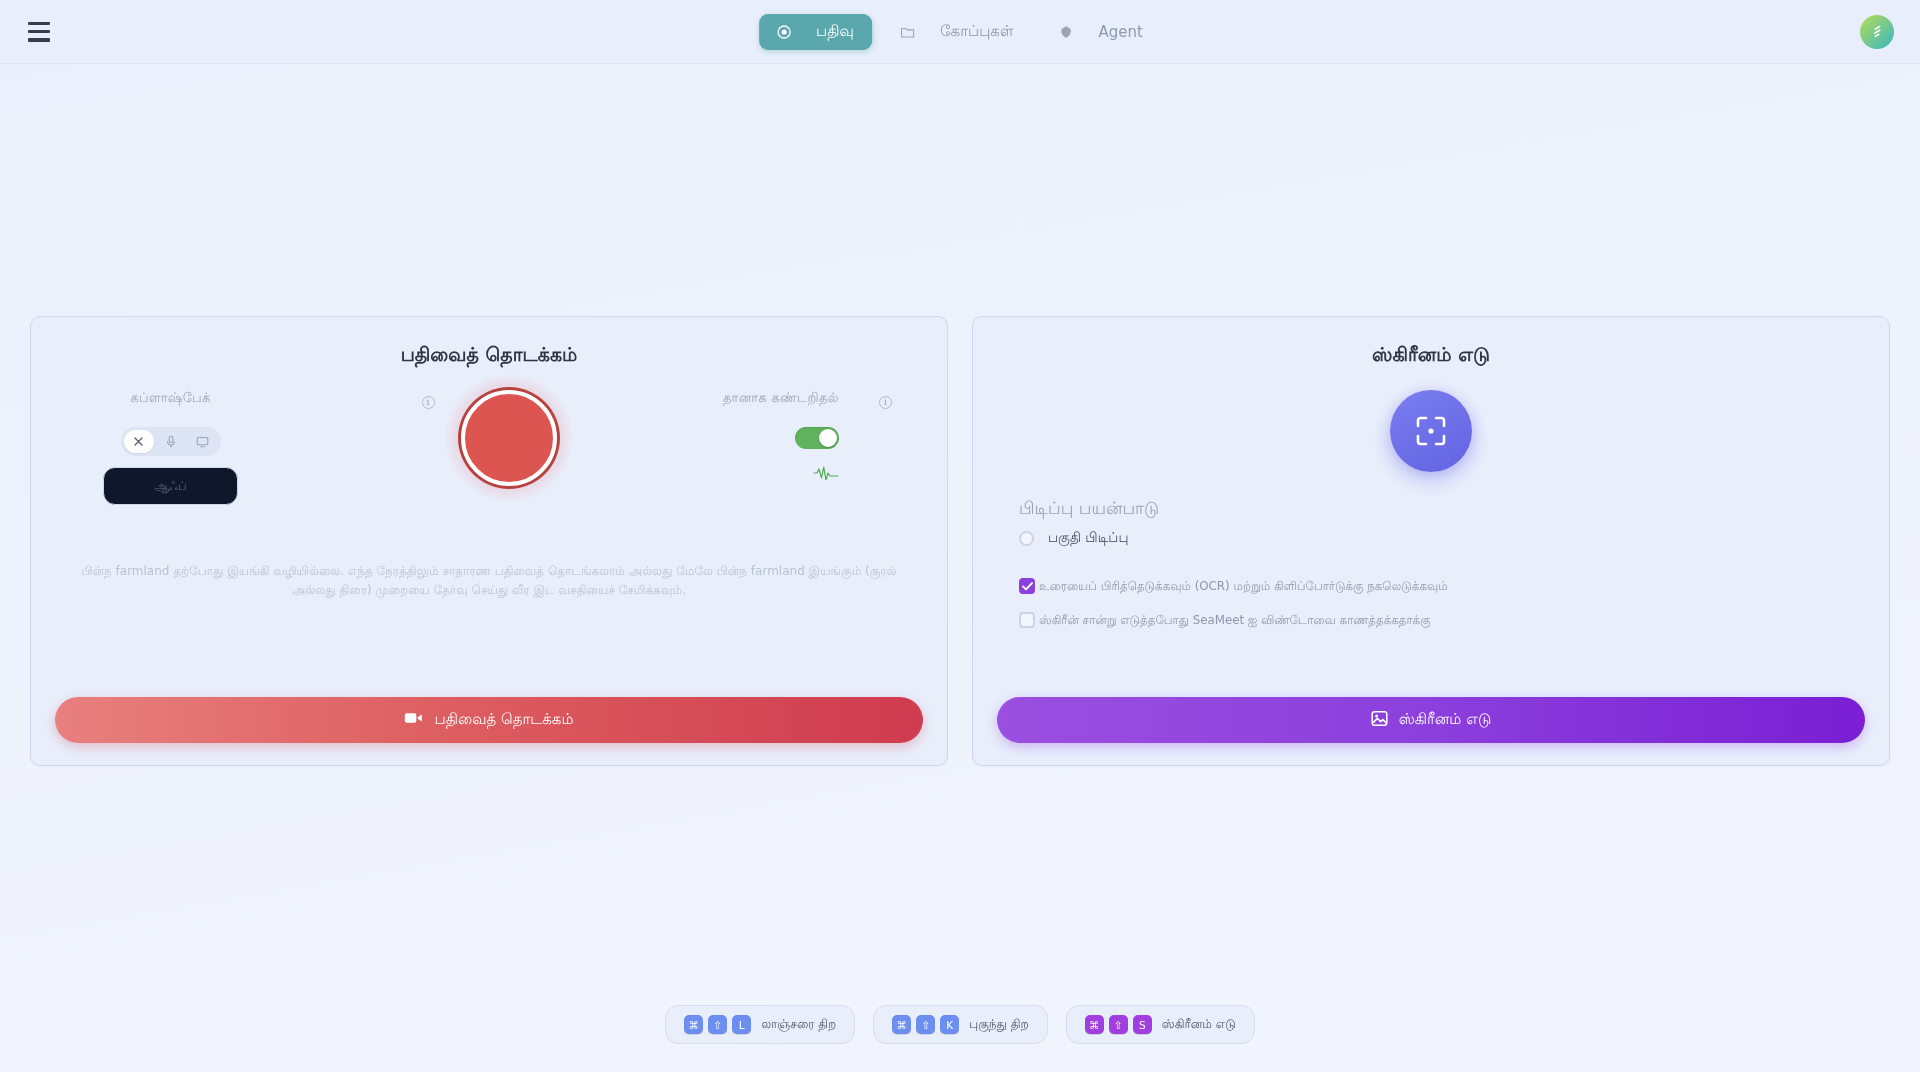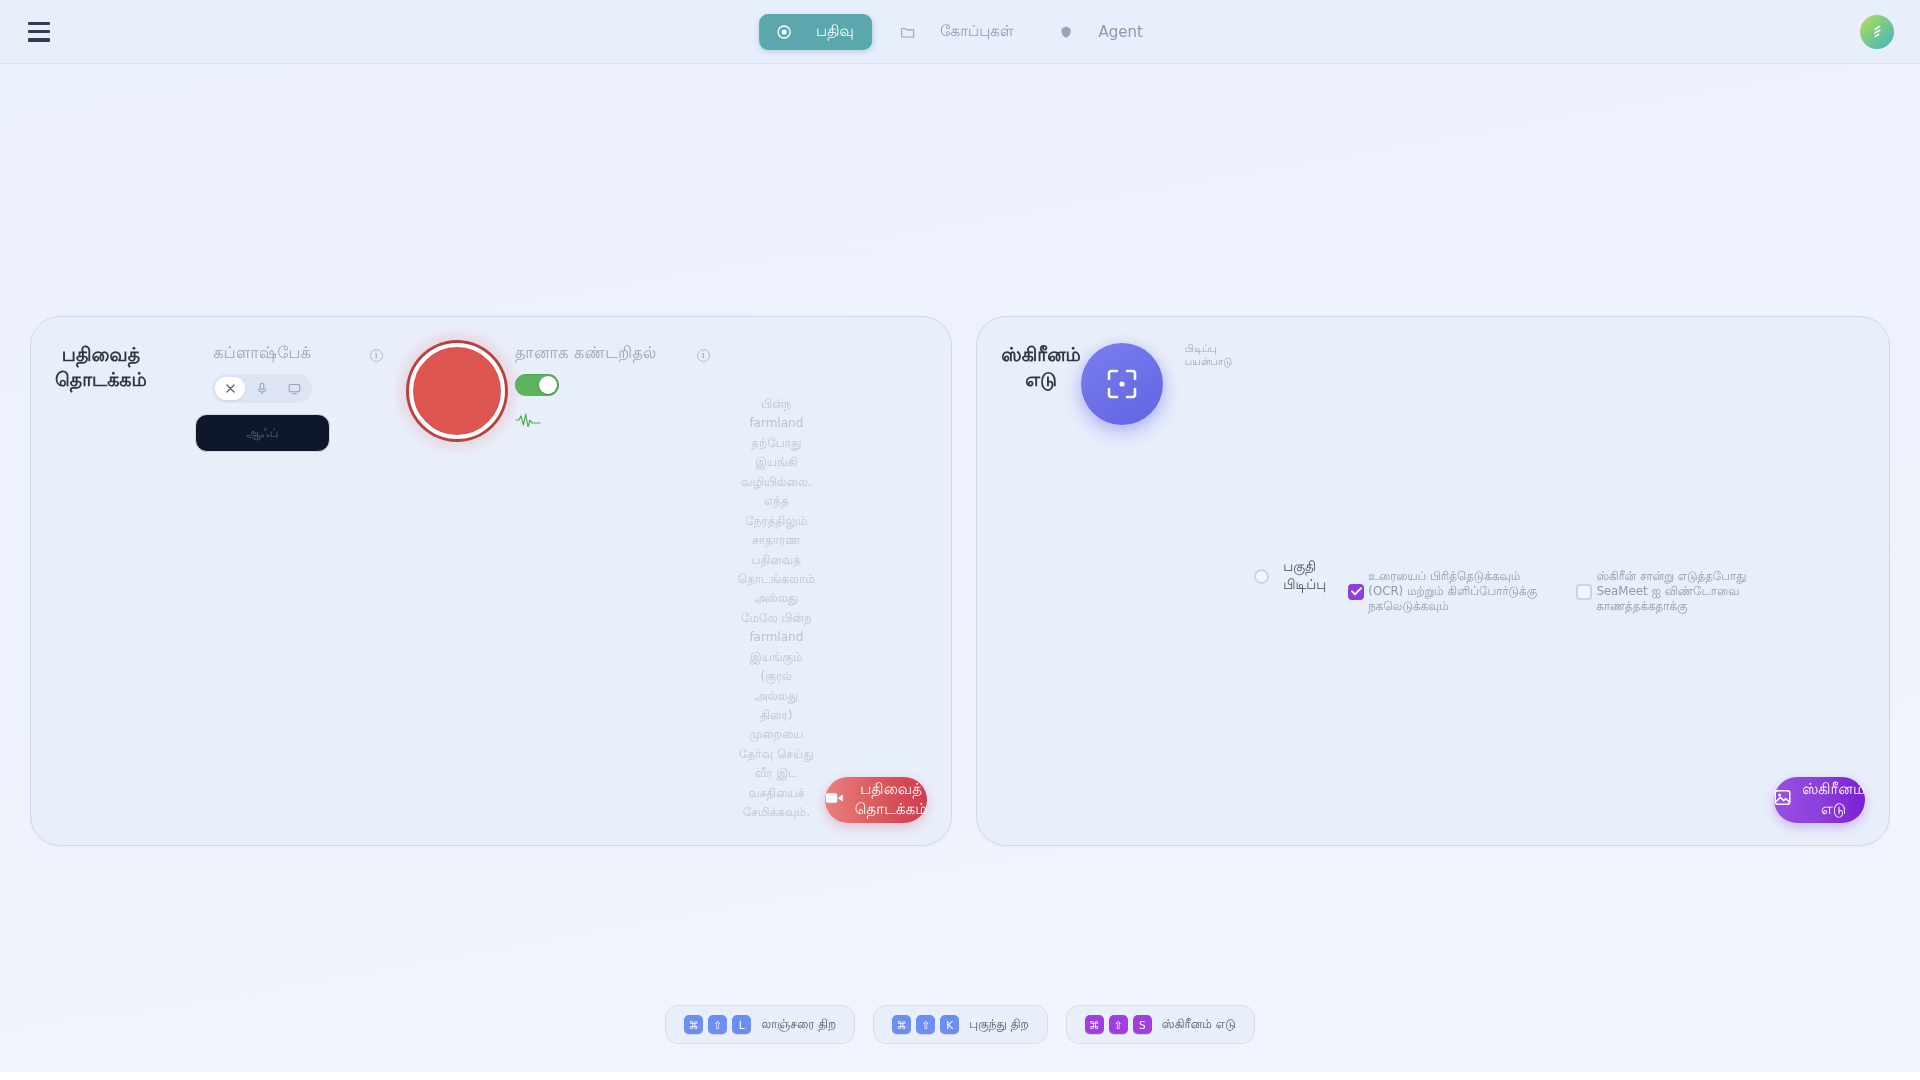--- a/index.html
+++ b/index.html
@@ -62,43 +62,43 @@
   
   .main {
     display: flex; gap: 24px;
     padding: 0 30px;
     position: absolute; top: 316px; left: 0; right: 0;
   }
   .card {
     flex: 1;
     background: #e9eefb;
     border: 1px solid #ccd8f0;
-    border-radius: 30px;
+    border-radius: 10px;
     padding: 26px 24px 22px 24px;
     min-height: 450px;
-    display: flex; flex-direction: row;
+    display: flex; flex-direction: column;
     box-shadow: 0 1px 2px rgba(90,110,170,.05);
   }
   .card-title {
     text-align: center;
     font-size: 19px; font-weight: bold;
     color: #2f3545;
     margin-bottom: 22px;
   }
 
   
   .rec-row {
     display: flex; align-items: flex-start; justify-content: space-between;
     padding: 0 8px;
     min-height: 120px;
   }
   .side-col { width: 215px; display: flex; flex-direction: column; align-items: center; }
   .side-label {
-    font-size: 16px; color: #9aa3b8; letter-spacing: .3px;
-    margin-bottom: 10px; text-align: center;
+    font-size: 13px; color: #9aa3b8; letter-spacing: .3px;
+    margin-bottom: 20px; text-align: center;
   }
   .seg-group {
     display: flex; align-items: center;
     background: #dde4f3; border-radius: 16px; padding: 3px;
     gap: 2px;
   }
   .seg {
     width: 30px; height: 23px; border-radius: 13px;
     display: flex; align-items: center; justify-content: center;
     color: #99a3ba; cursor: pointer;
@@ -179,21 +179,21 @@
     background: radial-gradient(circle, rgba(110,112,235,.30) 0%, rgba(110,112,235,0) 70%);
   }
   .shot-circle {
     width: 82px; height: 82px; border-radius: 50%;
     background: linear-gradient(150deg, #7b7df0 0%, #6d6fe8 55%, #6263e2 100%);
     display:flex; align-items:center; justify-content:center;
     cursor:pointer; position: relative;
     box-shadow: 0 4px 14px rgba(100,102,230,.35);
   }
 
-  .opt-label { font-size: 10px; color: #9aa3b8; margin-bottom: 9px; padding-left: 22px; }
+  .opt-label { font-size: 17px; color: #9aa3b8; margin-bottom: 9px; padding-left: 22px; }
   .radio-row { display:flex; align-items:center; gap: 14px; margin-bottom: 13px; padding-left: 22px; cursor:pointer; }
   .radio {
     width: 15px; height: 15px; border-radius: 50%;
     border: 2px solid #ccd4e8; background: #f3f6fe;
     display:flex; align-items:center; justify-content:center; flex: 0 0 auto;
   }
   .radio.checked { border-color: #9333ea; background: #9333ea; }
   .radio.checked::after { content:""; width:5px; height:5px; border-radius:50%; background:#fff; }
   .radio-label { font-size: 13.5px; color: #424a5e; }
 
@@ -313,21 +313,21 @@
       <div class="center-col">
         <div class="info-dot">i</div>
         <div class="rec-circle-wrap">
           <div class="rec-glow"></div>
           <div class="rec-circle"></div>
         </div>
       </div>
 
       <div class="right-col">
         <div style="display:flex;align-items:flex-start;gap:40px;">
-          <div style="display:flex;flex-direction:column;align-items:flex-start;">
+          <div style="display:flex;flex-direction:column;align-items:flex-end;">
             <div class="side-label">தானாக கண்டறிதல்</div>
             <div class="toggle">
               <div class="knob"></div>
             </div>
             <div class="wave">
               <svg width="26" height="14" viewBox="0 0 26 14">
                 <path d="M1 7h3l2-4 2.5 9 2.2-11 2.3 13 2-7 2 3h8" fill="none" stroke="#4caf50" stroke-width="1.2" stroke-linecap="round" stroke-linejoin="round"></path>
               </svg>
             </div>
           </div>

